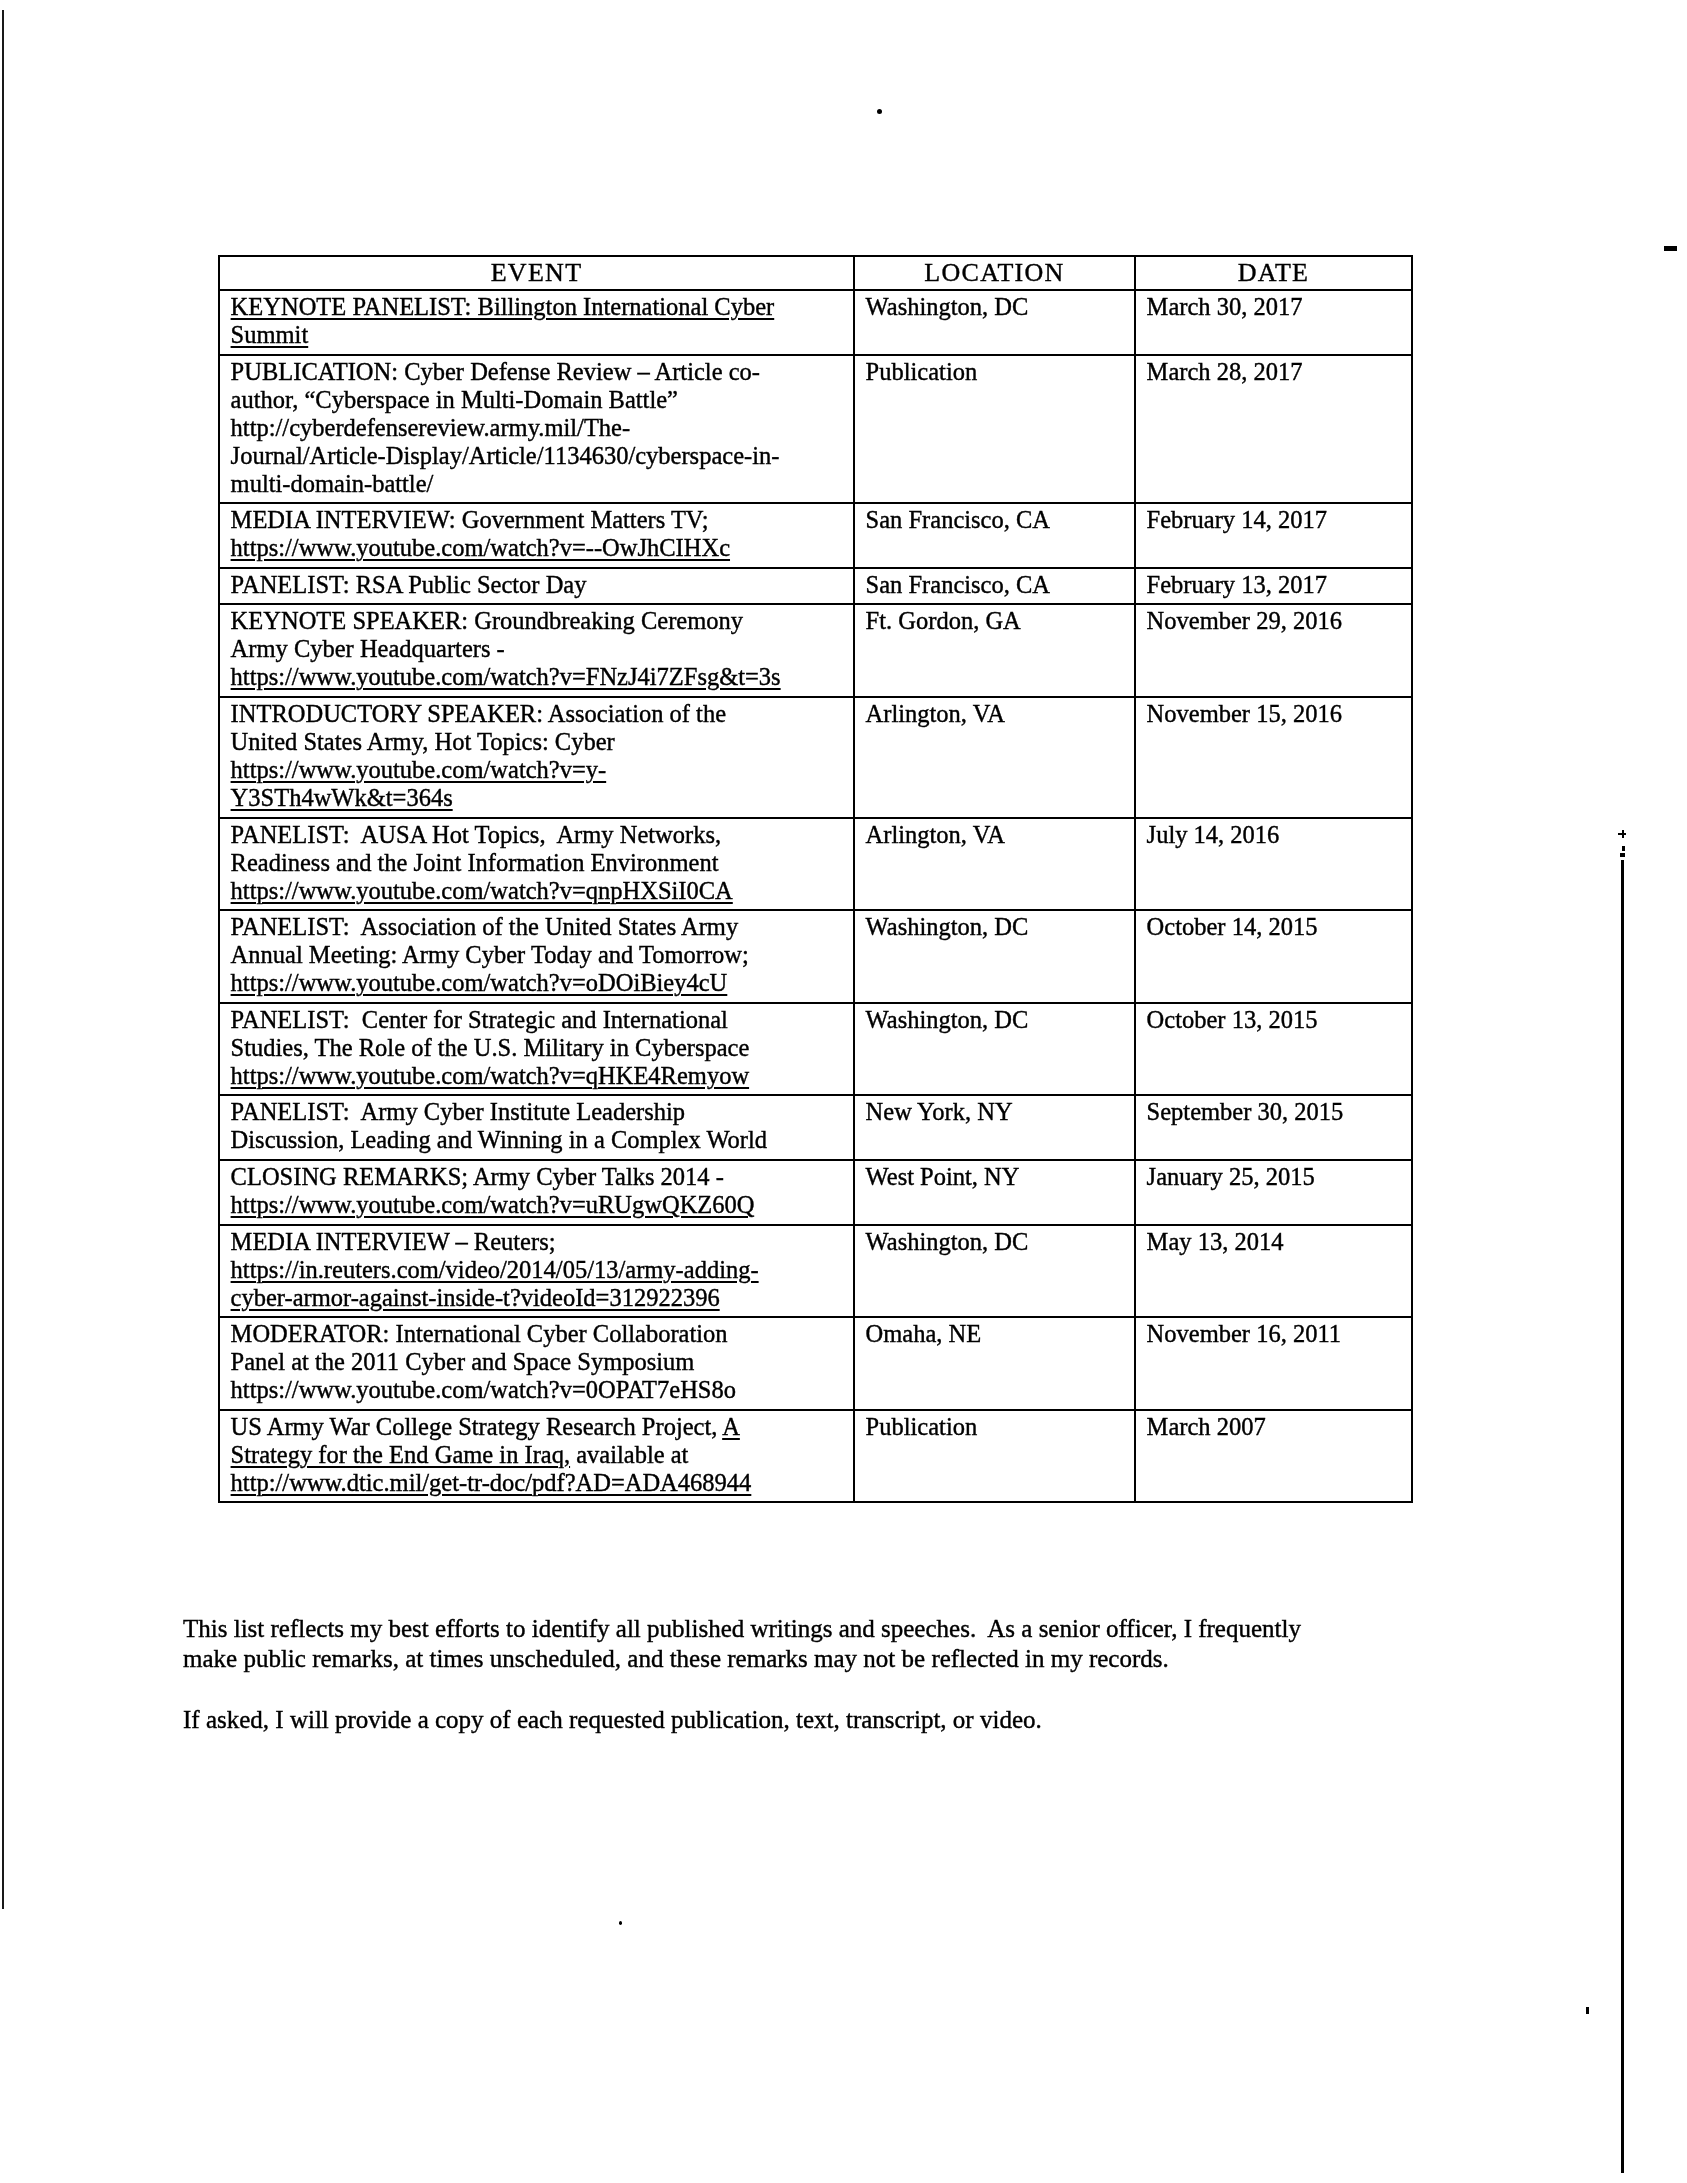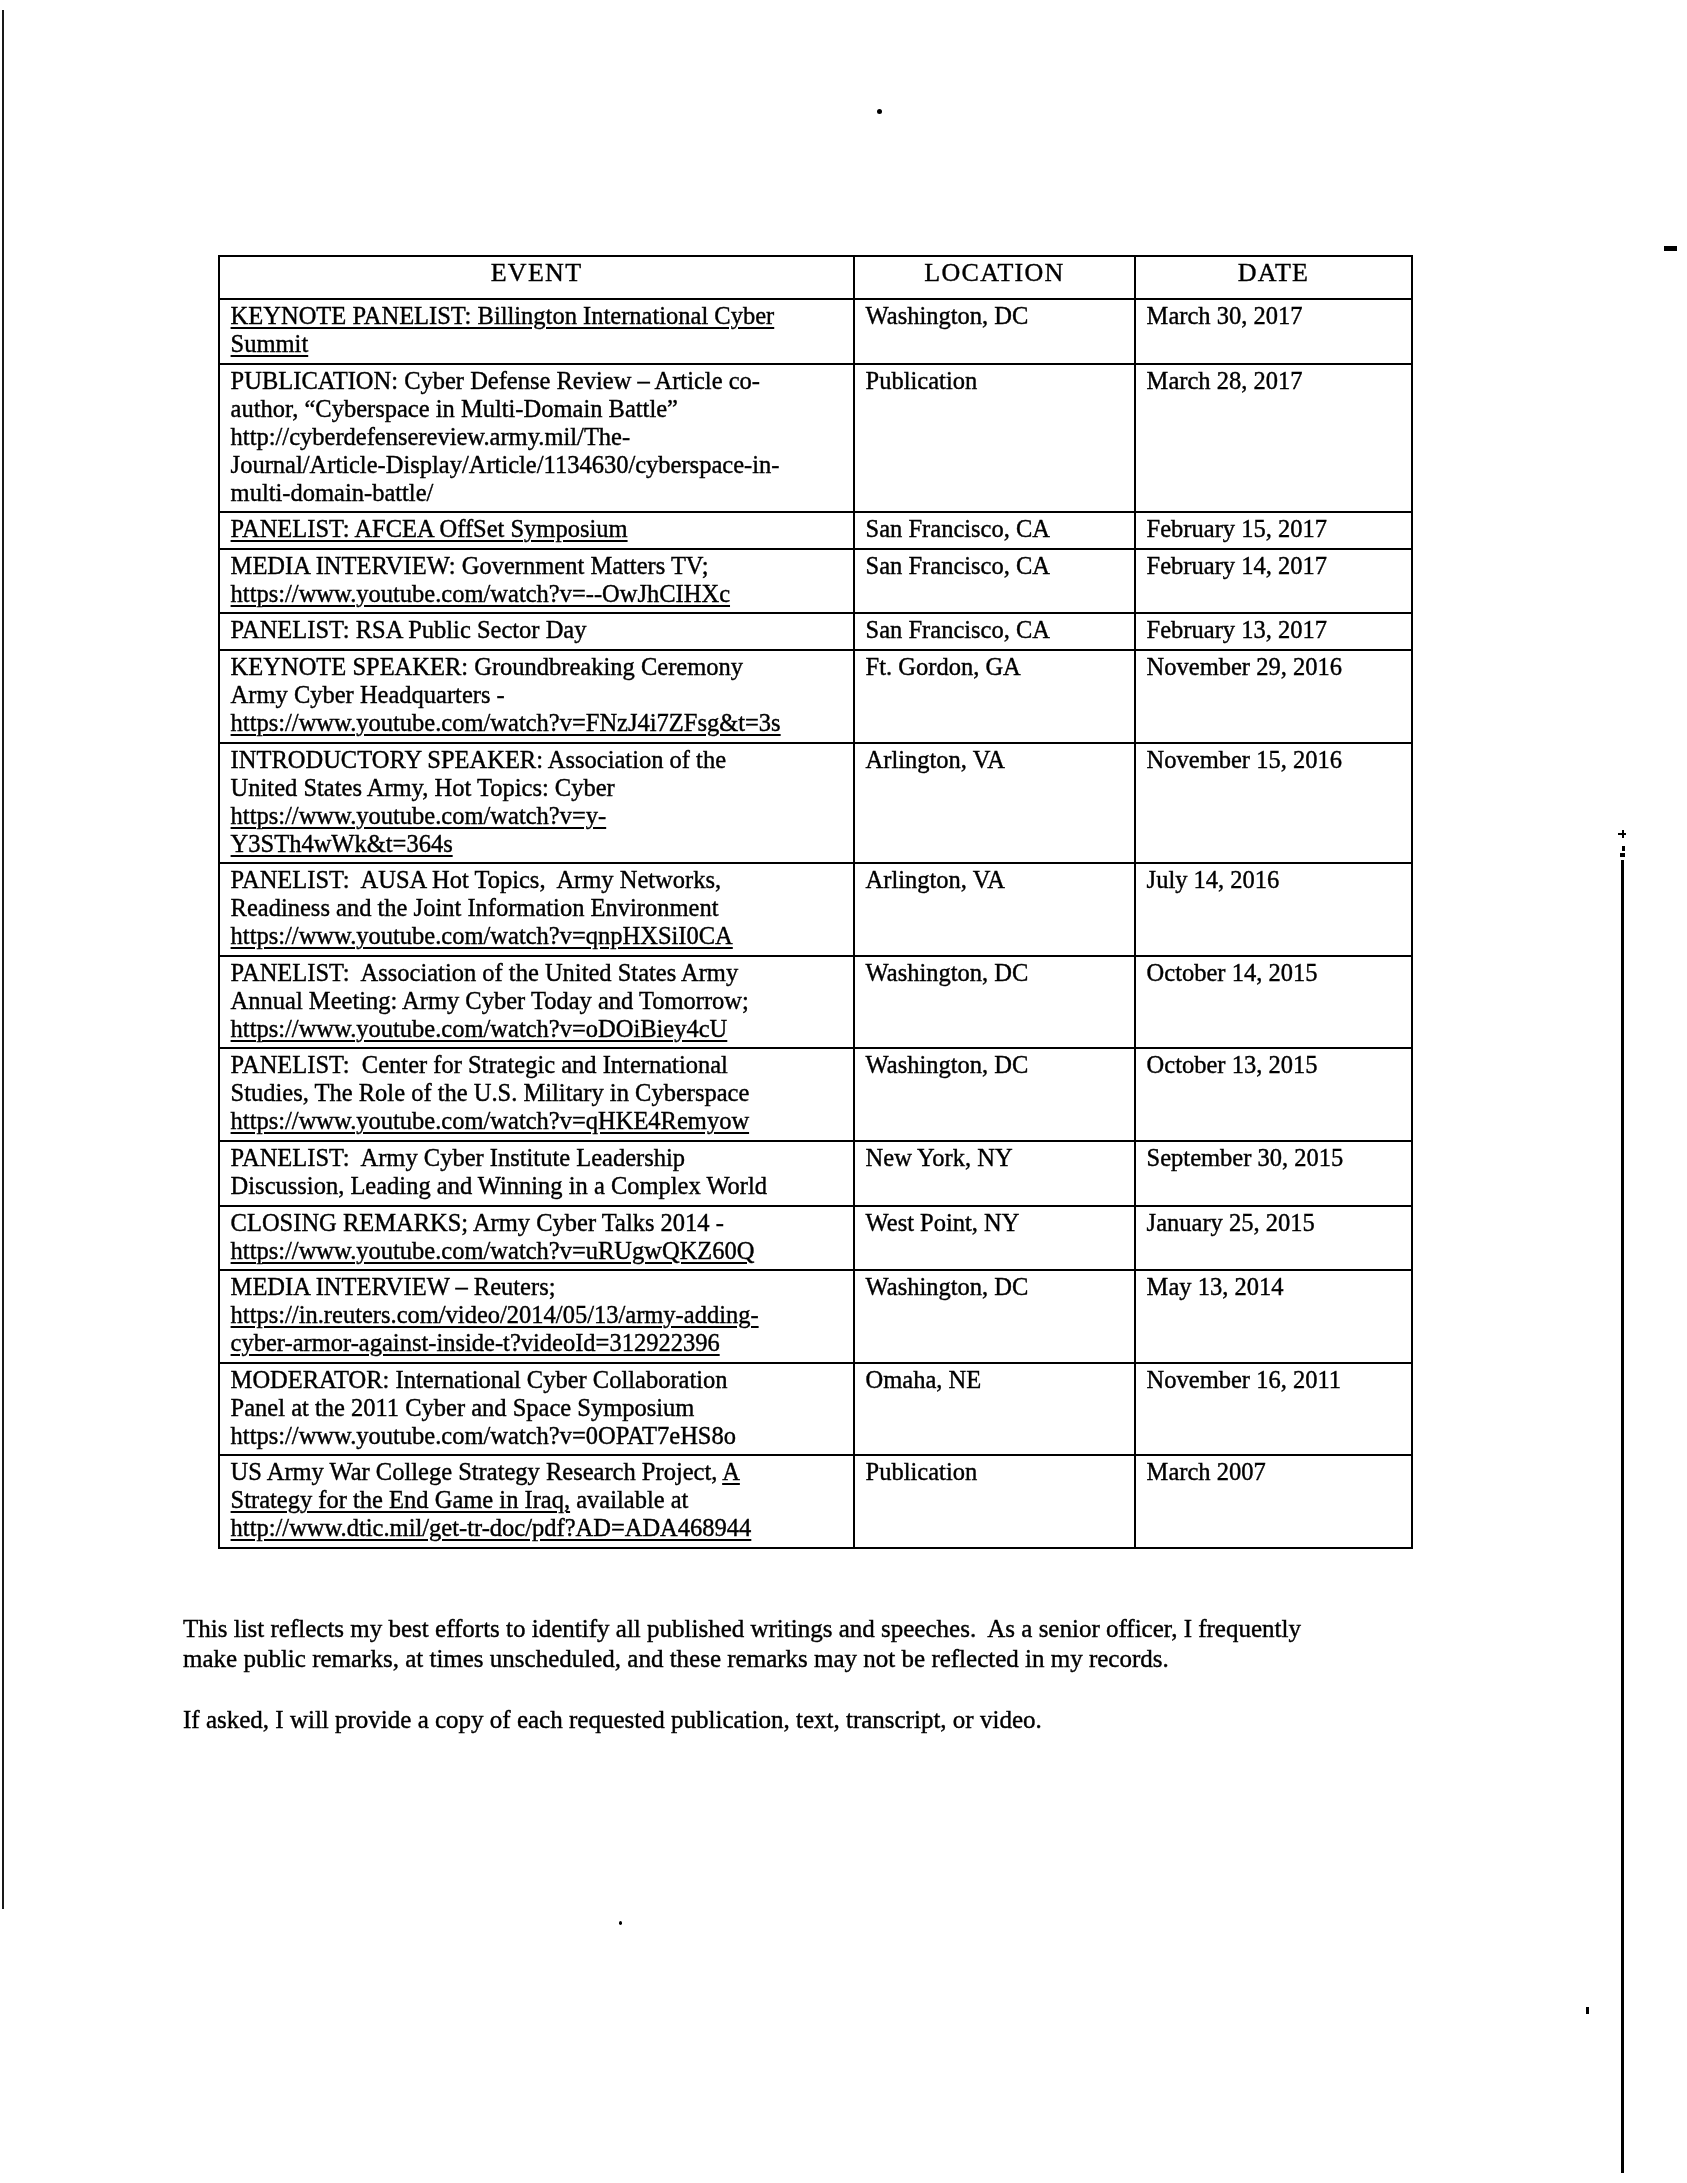--- a/index.html
+++ b/index.html
@@ -14,21 +14,21 @@
   .doc-table{
     position:absolute;left:218px;top:255px;width:1194px;
     border-collapse:collapse;table-layout:fixed;border:2.6px solid #000;
   }
   .doc-table th,.doc-table td{
     border:2px solid #000;border-top-width:2.6px;border-bottom-width:2.6px;
     vertical-align:top;overflow:hidden;
   }
   .doc-table th{
     font-weight:normal;font-size:26px;line-height:28px;
-    text-align:center;letter-spacing:1.3px;padding:2px 0 11px;
+    text-align:center;letter-spacing:1.3px;padding:2px 0 2px;
   }
   .doc-table td{font-size:24.5px;line-height:28px;padding:2px 6.6px 4.6px 10.6px;}
   .event-cell .evt-line{white-space:pre;}
   .loc-cell,.date-cell{white-space:pre;padding-left:16px;margin-top:24px;}
   .u{text-decoration:underline;text-decoration-thickness:2px;text-underline-offset:3.3px;}
   tbody tr:nth-child(16) .event-cell{padding-bottom:22px;margin-left:32px;} 
 
   
   .notes{position:absolute;left:183px;top:1614px;font-size:25px;line-height:30px;}
   .note-line{white-space:pre;}
@@ -91,27 +91,20 @@
             <div class="evt-line"><span>author, “Cyberspace in Multi-Domain Battle”</span></div>
             <div class="evt-line"><span>http://cyberdefensereview.army.mil/The-</span></div>
             <div class="evt-line"><span>Journal/Article-Display/Article/1134630/cyberspace-in-</span></div>
             <div class="evt-line"><span>multi-domain-battle/</span></div>
           </td>
           <td class="loc-cell">Publication</td>
           <td class="date-cell">March 28, 2017</td>
         </tr>
         <tr>
           <td class="event-cell">
-            <div class="evt-line"><span class="u">PANELIST: AFCEA OffSet Symposium</span></div>
-          </td>
-          <td class="loc-cell">San Francisco, CA</td>
-          <td class="date-cell">February 15, 2017</td>
-        </tr>
-        <tr>
-          <td class="event-cell">
             <div class="evt-line"><span>MEDIA INTERVIEW: Government Matters TV;</span></div>
             <div class="evt-line"><span class="u">https://www.youtube.com/watch?v=--OwJhCIHXc</span></div>
           </td>
           <td class="loc-cell">San Francisco, CA</td>
           <td class="date-cell">February 14, 2017</td>
         </tr>
         <tr>
           <td class="event-cell">
             <div class="evt-line"><span>PANELIST: RSA Public Sector Day</span></div>
           </td>

